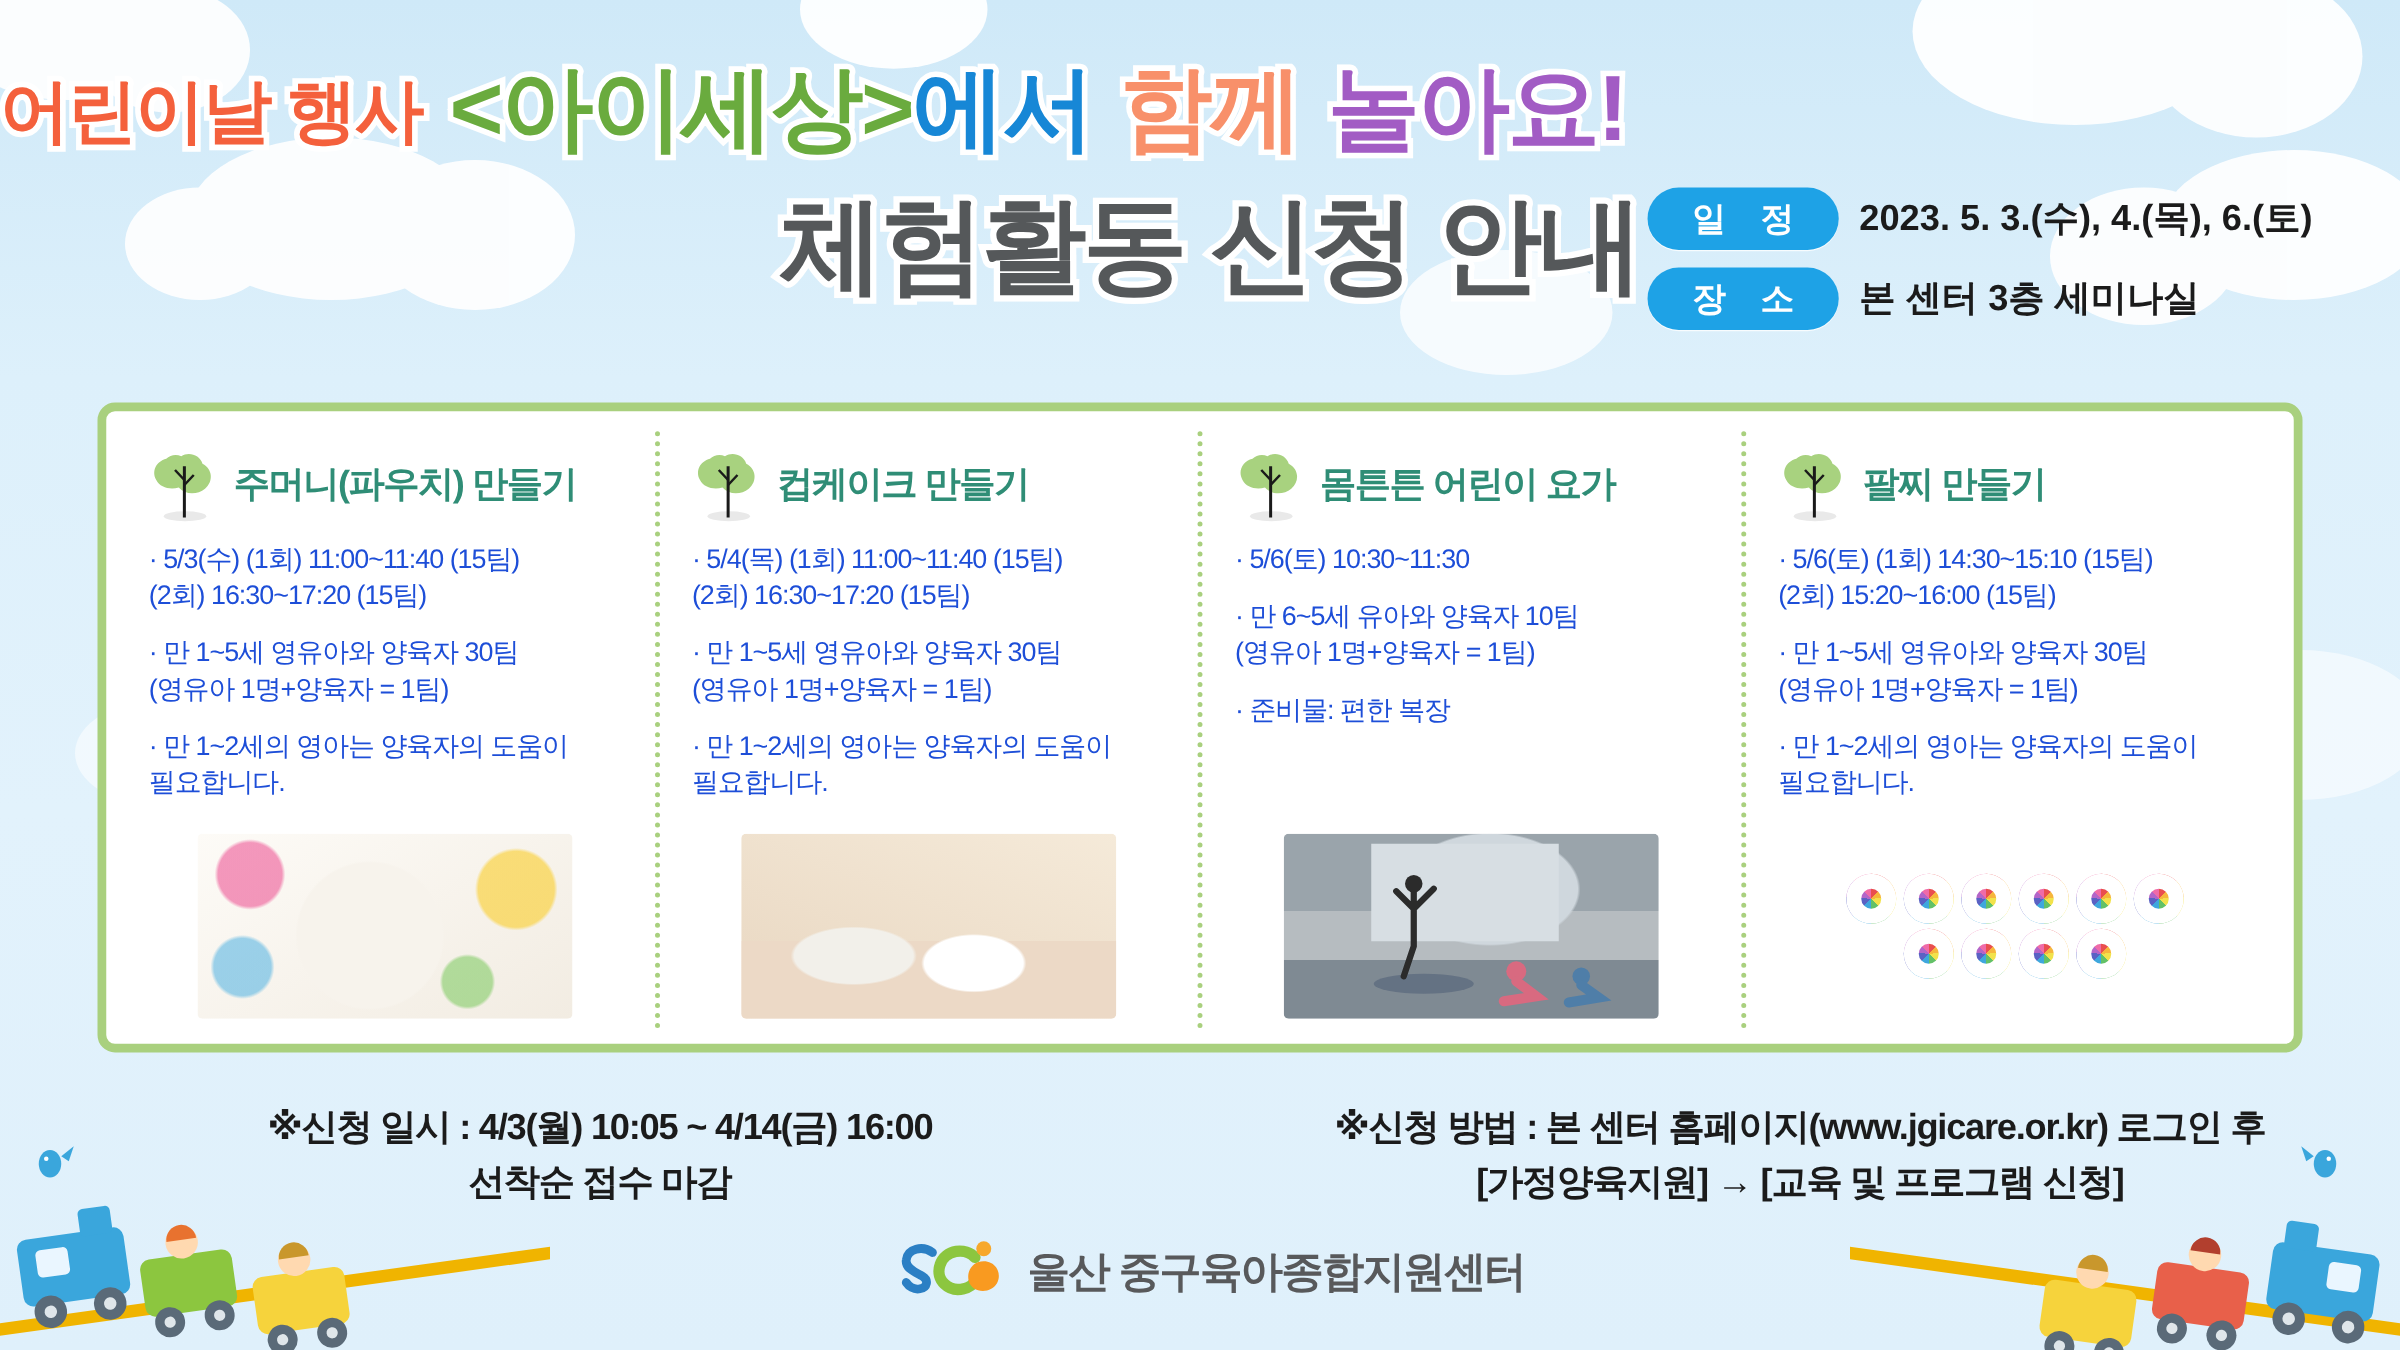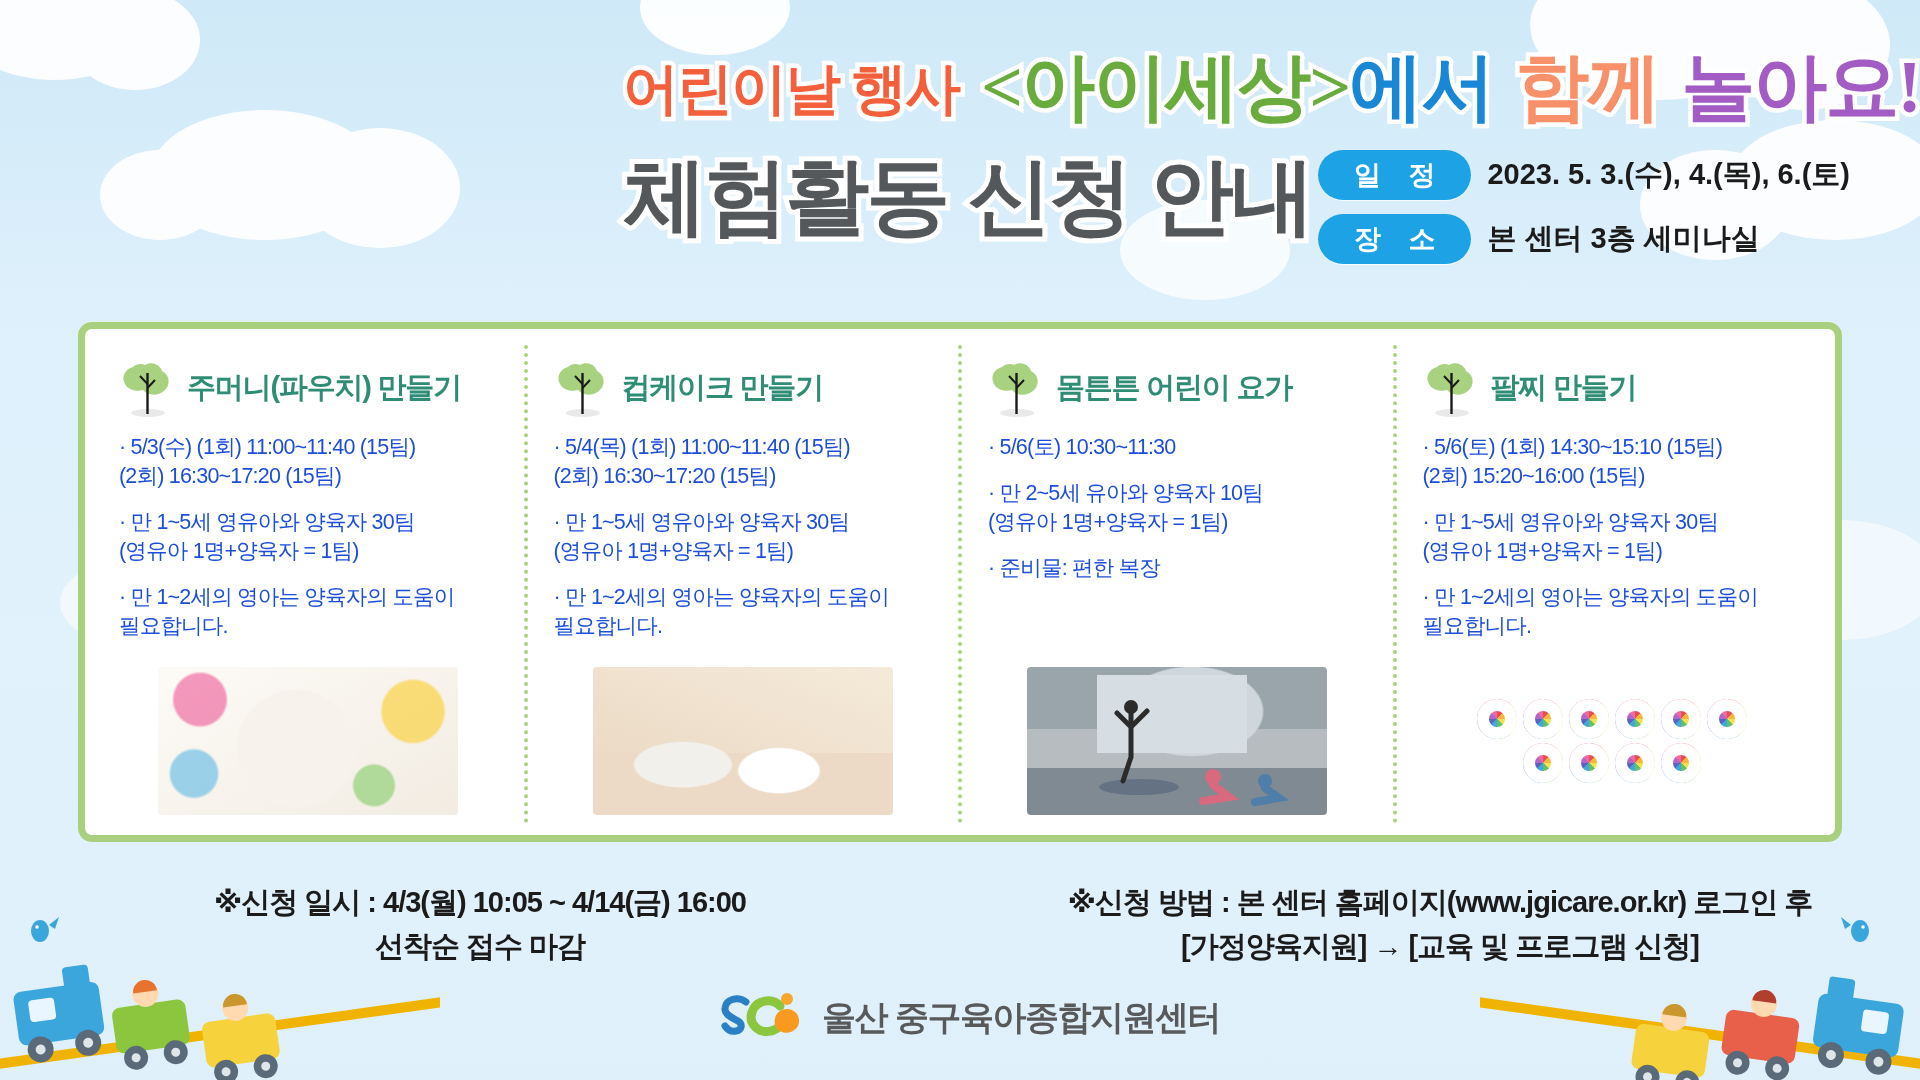--- a/index.html
+++ b/index.html
@@ -27,22 +27,22 @@
   .c4:before{width:170px;height:130px;left:190px;top:30px;}
   .c5{width:210px;height:120px;left:1730px;top:120px;}
   .c5:before{width:150px;height:110px;left:-90px;top:30px;}
   .c6{width:170px;height:100px;left:1120px;top:200px;opacity:.75;}
   .c7{width:140px;height:85px;left:60px;top:560px;opacity:.55;}
   .c8{width:200px;height:120px;left:1740px;top:520px;opacity:.55;}
 
   
   .headline{
     position:absolute;left:0;right:0;top:38px;
-    text-align:right;white-space:nowrap;
-    font-weight:900;font-size:74px;letter-spacing:-2px;font-family:Liberation Serif, serif;
+    text-align:left;white-space:nowrap;
+    font-weight:900;font-size:74px;letter-spacing:-2px;
   }
   .headline span{
     -webkit-text-stroke:9px #ffffff;
     paint-order:stroke fill;
     display:inline-block;
   }
   .kicker{font-size:56px;vertical-align:4px;margin-right:22px;}
 
   .subtitle{
     position:absolute;left:0;right:0;top:140px;
@@ -223,21 +223,21 @@
             <ellipse cx="29" cy="56" rx="17" ry="4" fill="#e9e9e9"></ellipse>
             <path d="M14 10c-8 2-12 10-8 17 3 6 11 8 18 6 5 6 15 6 21 1 7-6 6-16-2-20-2-7-11-10-17-6-4-2-9-1-12 2z" fill="#a8d27f"></path>
             <path d="M28.5 16 L28.5 57" stroke="#1a1a1a" stroke-width="2.4" fill="none"></path>
             <path d="M28.5 27 L21 19 M28.5 31 L36 23" stroke="#1a1a1a" stroke-width="2" fill="none"></path>
           </svg>
         </div>
         <div class="prog-title">몸튼튼 어린이 요가</div>
       </div>
       <div class="bullets">
         <div class="bul">· 5/6(토) 10:30~11:30</div>
-        <div class="bul">· 만 2~5세 유아와 양육자 10팀
+        <div class="bul">· 만 6~5세 유아와 양육자 10팀
   (영유아 1명+양육자 = 1팀)</div>
         <div class="bul">· 준비물: 편한 복장</div>
       </div>
       <div class="photo ph-yoga">
         <svg viewBox="0 0 300 148" width="300" height="148">
           <rect x="70" y="8" width="150" height="78" fill="#d7dee3"></rect>
           <ellipse cx="112" cy="120" rx="40" ry="8" fill="#4a5a74" opacity=".5"></ellipse>
           <path d="M104 46 l0 44 -8 24 M104 60 l-14 -14 M104 60 l16 -16" stroke="#2b2b2b" stroke-width="5" fill="none" stroke-linecap="round"></path>
           <circle cx="104" cy="40" r="7" fill="#2b2b2b"></circle>
           <circle cx="186" cy="110" r="8" fill="#d86a80"></circle>

